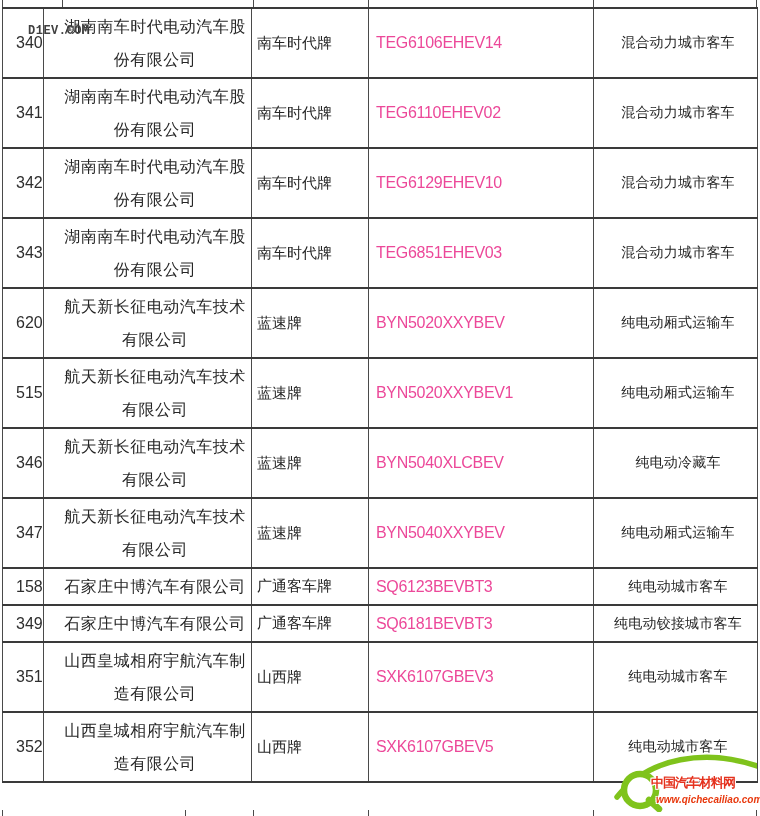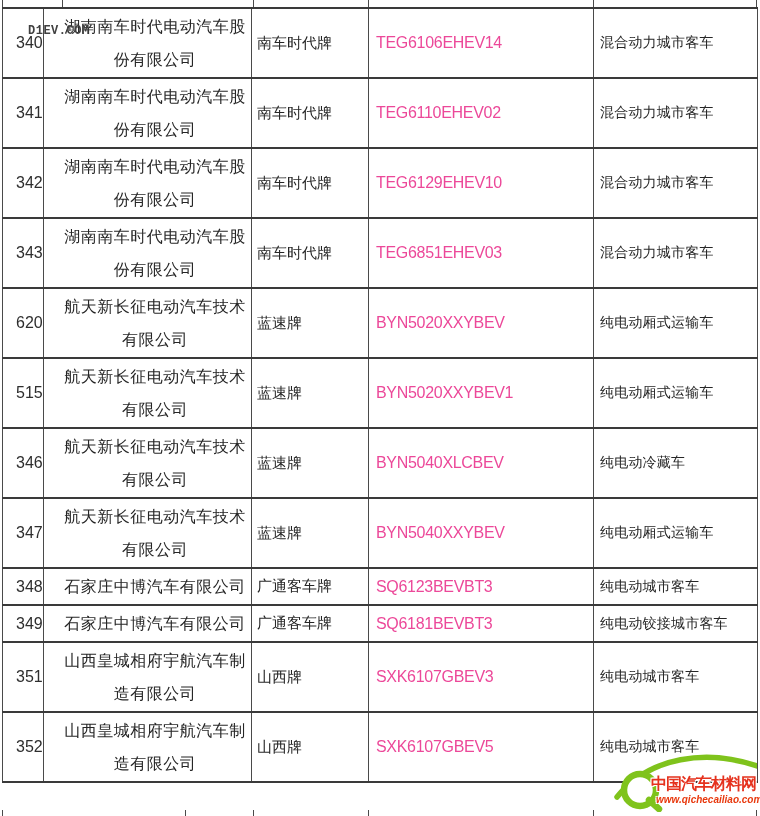--- a/index.html
+++ b/index.html
@@ -50,20 +50,21 @@
   td.c-model{
     font-size:16px;
     letter-spacing:-0.3px;
     padding-left:7px;
     color:#ec4899;
   }
   td.c-type{
     font-size:14px;
     padding-left:6px;
     letter-spacing:0.2px;
+    text-align:center;
   }
   
   .sliver-v{
     position:absolute;
     width:1px;background:#4a4a4a;
   }
   .top-sliver .sliver-v{top:0;height:8px;}
   .bottom-sliver .sliver-v{top:810px;height:6px;}
   
   .watermark{
@@ -80,21 +81,21 @@
   .logo{
     position:absolute;
     left:605px;top:752px;
     width:152px;height:60px;
     z-index:6;
   }
   .logo svg{position:absolute;left:0;top:0;}
   .logo-cn{
     position:absolute;
     left:46px;top:22px;
-    font-size:16px;
+    font-size:13px;
     font-weight:bold;
     color:#e5321e;
     letter-spacing:-1px;
     white-space:nowrap;
     text-shadow:-1px -1px 0 #fff,1px -1px 0 #fff,-1px 1px 0 #fff,1px 1px 0 #fff,0 1px 0 #fff,0 -1px 0 #fff;
   }
   .logo-url{
     position:absolute;
     left:51px;top:42px;
     font-size:10px;
@@ -178,21 +179,21 @@
       <td class="c-type">纯电动冷藏车</td>
     </tr>
         <tr class="tall">
       <td class="c-num">347</td>
       <td class="c-company">航天新长征电动汽车技术有限公司</td>
       <td class="c-brand">蓝速牌</td>
       <td class="c-model">BYN5040XXYBEV</td>
       <td class="c-type">纯电动厢式运输车</td>
     </tr>
         <tr class="short">
-      <td class="c-num">348</td>
+      <td class="c-num">158</td>
       <td class="c-company">石家庄中博汽车有限公司</td>
       <td class="c-brand">广通客车牌</td>
       <td class="c-model">SQ6123BEVBT3</td>
       <td class="c-type">纯电动城市客车</td>
     </tr>
         <tr class="short">
       <td class="c-num">349</td>
       <td class="c-company">石家庄中博汽车有限公司</td>
       <td class="c-brand">广通客车牌</td>
       <td class="c-model">SQ6181BEVBT3</td>

